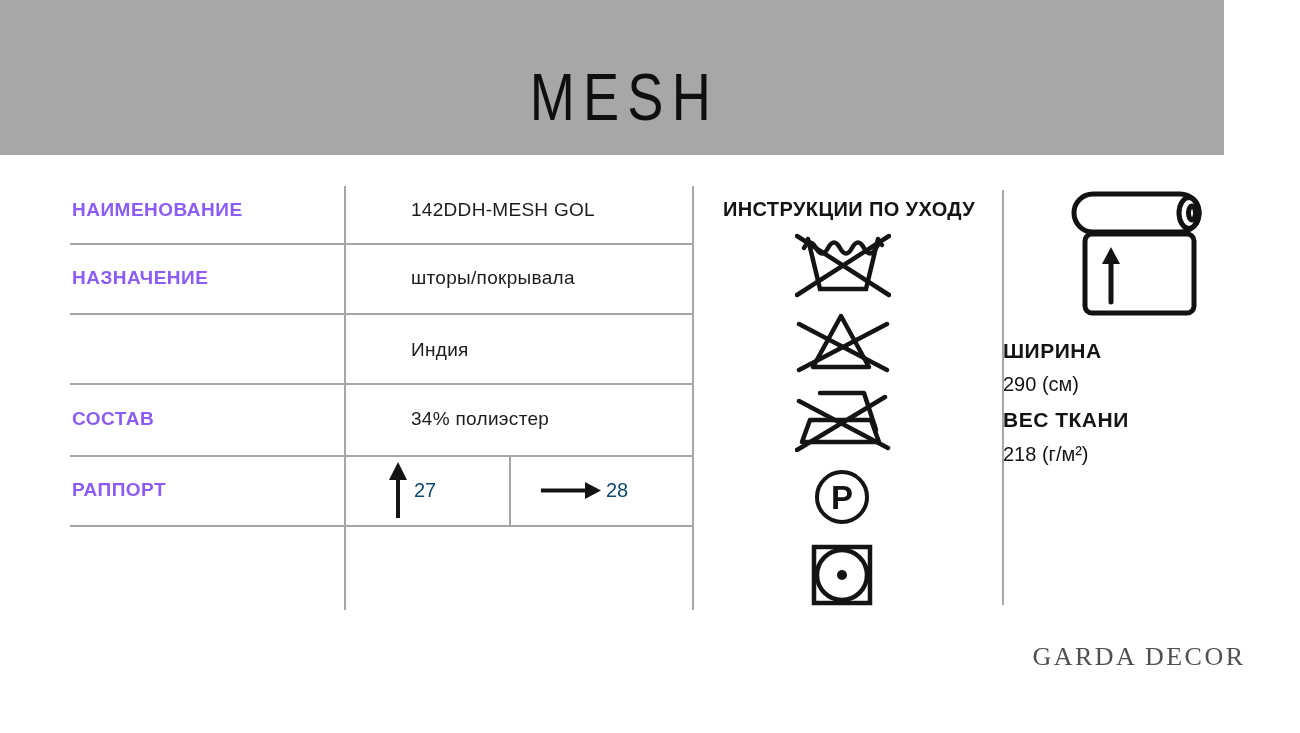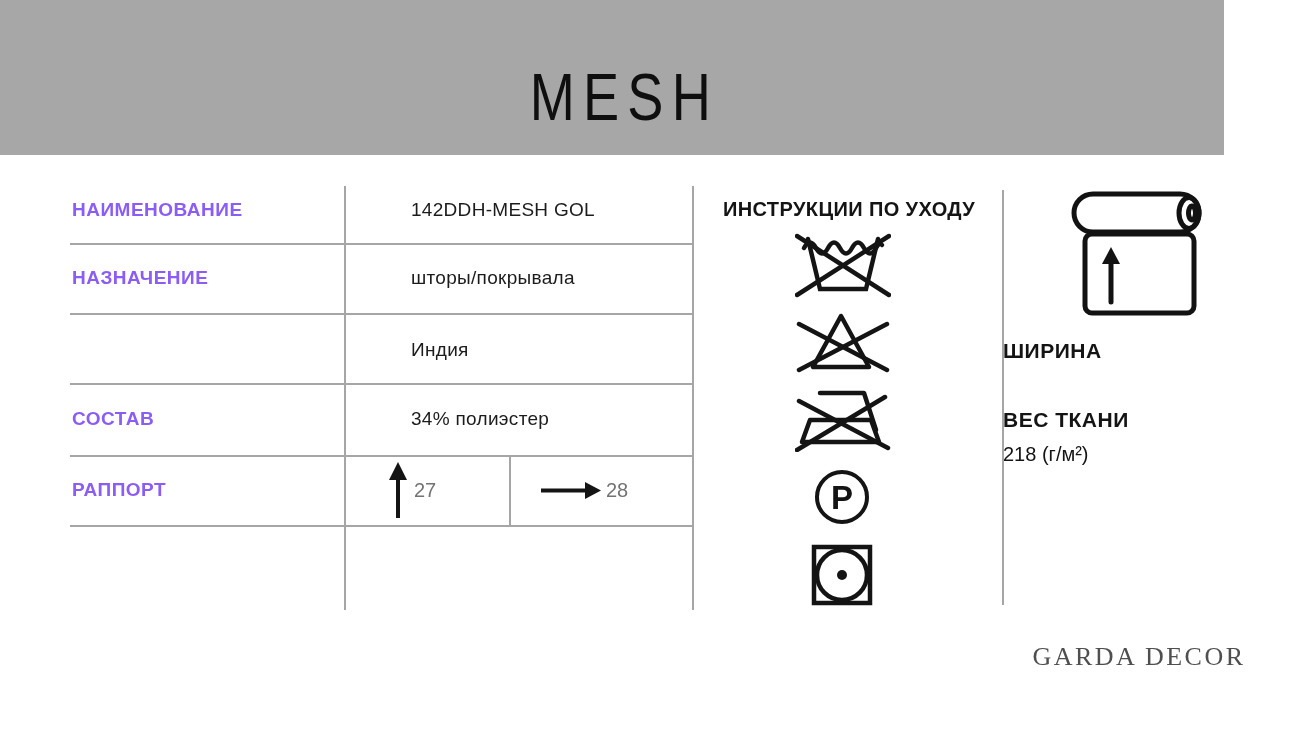--- a/index.html
+++ b/index.html
@@ -14,21 +14,21 @@
 
   
   .hline { position:absolute; left:70px; width:623px; height:2px; background:#a6a6a6; }
   .vline { position:absolute; width:2px; background:#a6a6a6; }
 
   
   .lab { position:absolute; left:72px; font-weight:bold; font-size:19px; letter-spacing:0.5px;
          color:#8b5cf6; line-height:26px; white-space:nowrap; }
   .val { position:absolute; left:374px; font-size:19px; letter-spacing:0.3px; color:#1c1c1c;
          line-height:26px; white-space:nowrap;margin-left:37px; }
-  .num { position:absolute; font-size:20px; color:#737373; line-height:26px; }
+  .num { position:absolute; font-size:20px; color:#0c4a6e; line-height:26px; }
 
   .sym { position:absolute; }
 
   .care-title { position:absolute; left:694px; width:310px; top:197px; text-align:center;
                 font-weight:bold; font-size:20px; letter-spacing:0.4px; color:#141414; line-height:24px; }
 
   .spec { position:absolute; left:1003px; width:272px; text-align:left; color:#141414;
           line-height:26px; white-space:nowrap; }
   .spec.b { font-weight:bold; font-size:21px; letter-spacing:0.5px; }
   .spec.r { font-size:20px; }
@@ -121,18 +121,19 @@
       <rect x="17" y="7" width="125" height="38" rx="19"></rect>
       <ellipse cx="132" cy="26" rx="10" ry="15.5"></ellipse>
       <ellipse cx="135" cy="26" rx="3.5" ry="7"></ellipse>
       <rect x="28" y="47" width="109" height="79" rx="7"></rect>
       <line x1="54" y1="115" x2="54" y2="75"></line>
     </g>
     <polygon points="45,77 63,77 54,60" fill="#121212"></polygon>
   </svg>
 
   <div class="spec b" style="top:338px">ШИРИНА</div>
+  <div class="spec r" style="top:371px">290 (см)</div>
   <div class="spec b" style="top:407px">ВЕС ТКАНИ</div>
   <div class="spec r" style="top:441px">218 (г/м²)</div>
 
   <div class="brand">GARDA DECOR</div>
 
 </div>
 
 </body></html>

